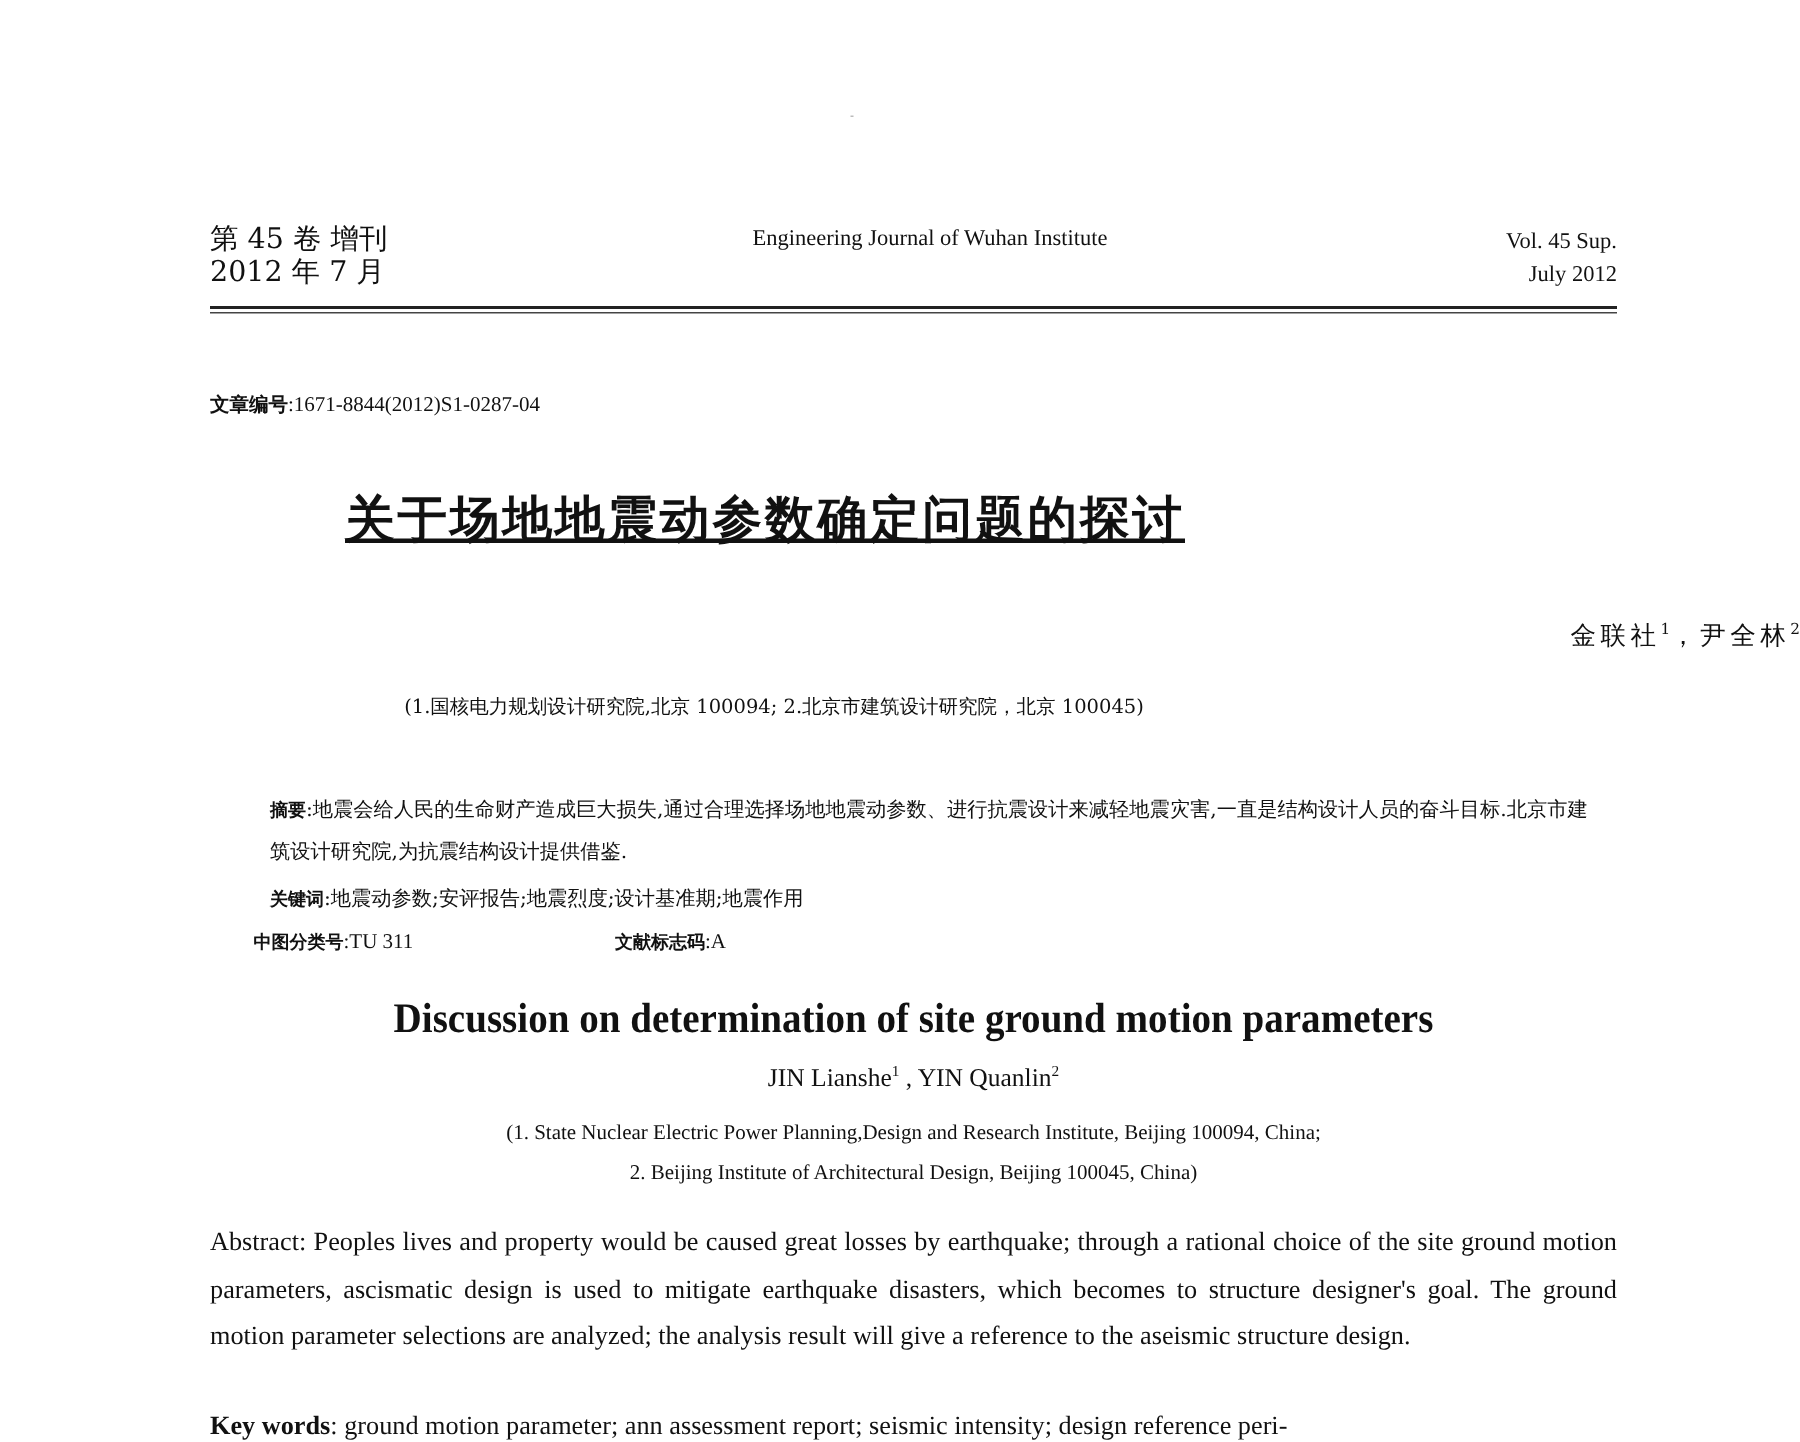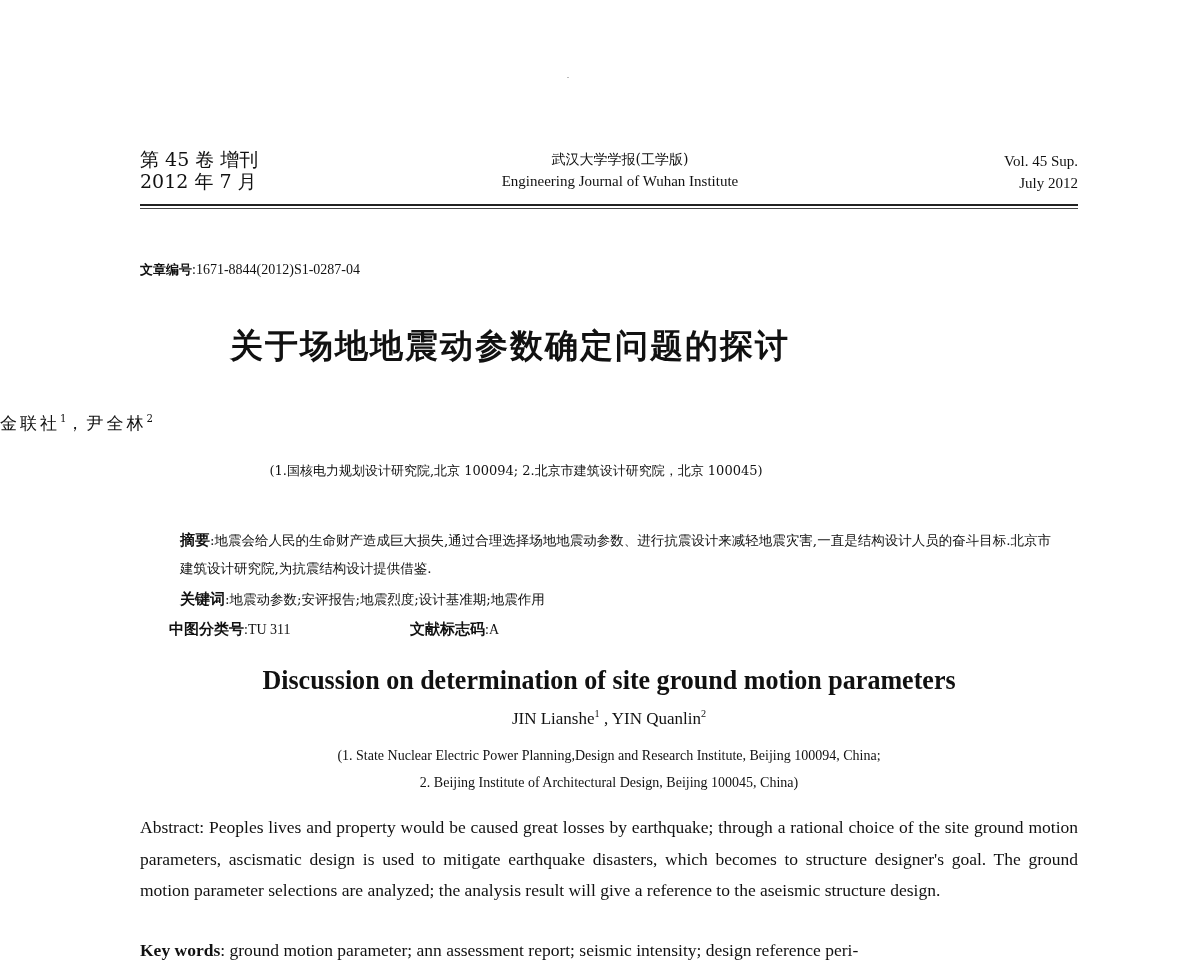--- a/index.html
+++ b/index.html
@@ -7,26 +7,26 @@
   .abs { position: absolute; }
   .hdr-left { left: 140px; top: 148px; font-size: 19px; line-height: 22px; font-family: "DejaVu Serif", serif; }
   .hdr-center { left: 420px; width: 400px; top: 148px; text-align: center; font-size: 14px; line-height: 22px; }
   .hdr-center .en { font-family: "Liberation Serif", serif; font-size: 15px; }
   .hdr-right { right: 122px; top: 150px; text-align: right; font-family: "Liberation Serif", serif; font-size: 15px; line-height: 22px; margin-left: 40px; }
   .rule1 { left: 140px; width: 938px; top: 204px; height: 2px; background: #222; }
   .rule2 { left: 140px; width: 938px; top: 208px; height: 1px; background: #444; }
   .art-no { left: 140px; top: 261px; font-size: 13px; }
   .art-no b { font-family: "DejaVu Sans", sans-serif; font-weight: bold; }
   .art-no span.v { font-family: "Liberation Serif", serif; font-size: 14px; }
-  .title-cn { left: 0; width: 1020px; top: 324px; text-align: center; font-family: "DejaVu Sans", sans-serif; font-weight: bold; font-size: 33px; letter-spacing: 2px; }
-  .authors-cn { left: 0; width: 1200px; top: 412px; text-align: left; font-size: 17px; letter-spacing: 3px; }
+  .title-cn { left: 0; width: 1020px; top: 324px; text-align: center; font-family: "DejaVu Sans", sans-serif; font-weight: bold; font-size: 33px; letter-spacing: 2px; text-decoration: underline; }
+  .authors-cn { left: 0; width: 1200px; top: 412px; text-align: right; font-size: 17px; letter-spacing: 3px; }
   sup { font-size: 60%; vertical-align: super; line-height: 0; letter-spacing: 0; }
   .affil-cn { left: 0; width: 1032px; top: 462px; text-align: center; font-size: 13px; }
   .abs-cn { left: 180px; width: 880px; top: 526px; font-size: 13.5px; line-height: 28px; }
-  .lab { font-family: "DejaVu Sans", sans-serif; font-weight: bold; font-size: 15px; }
+  .lab { font-family: "DejaVu Sans", sans-serif; font-weight: bold; font-size: 12px; }
   .kw-cn { left: 180px; top: 590px; font-size: 13.5px; }
   .cls-cn { left: 169px; top: 620px; font-size: 13.5px; }
   .cls-cn .v { font-family: "Liberation Serif", serif; font-size: 14px; }
   .doc-code { left: 410px; top: 620px; font-size: 13.5px; }
   .title-en { left: 0; width: 1218px; top: 664px; text-align: center; font-family: "Liberation Serif", serif; font-weight: bold; font-size: 28px; transform: scaleX(0.93); transform-origin: 609px 0; }
   .authors-en { left: 0; width: 1218px; top: 709px; text-align: center; font-family: "Liberation Serif", serif; font-size: 17px; }
   .affil-en { left: 0; width: 1218px; top: 742px; text-align: center; font-family: "Liberation Serif", serif; font-size: 14px; line-height: 27px; }
   .abs-en { left: 140px; width: 938px; top: 812px; font-family: "Liberation Serif", serif; font-size: 17.5px; line-height: 31.5px; text-align: justify; }
   .abs-en .lab-en { font-weight: normal; }
   .kw-en { left: 140px; width: 938px; top: 940px; font-family: "Liberation Serif", serif; font-size: 17.5px; white-space: nowrap; }
@@ -37,21 +37,20 @@
 <body>
 
 <div class="abs dot"></div>
 
 <div class="abs hdr-left">
   <div>第 45 卷 增刊</div>
   <div>2012 年 7 月</div>
 </div>
 
 <div class="abs hdr-center">
-  <div>武汉大学学报(工学版)</div>
   <div class="en">Engineering Journal of Wuhan Institute</div>
 </div>
 
 <div class="abs hdr-right">
   <div>Vol. 45 Sup.</div>
   <div>July 2012</div>
 </div>
 
 <div class="abs rule1"></div>
 <div class="abs rule2"></div>

